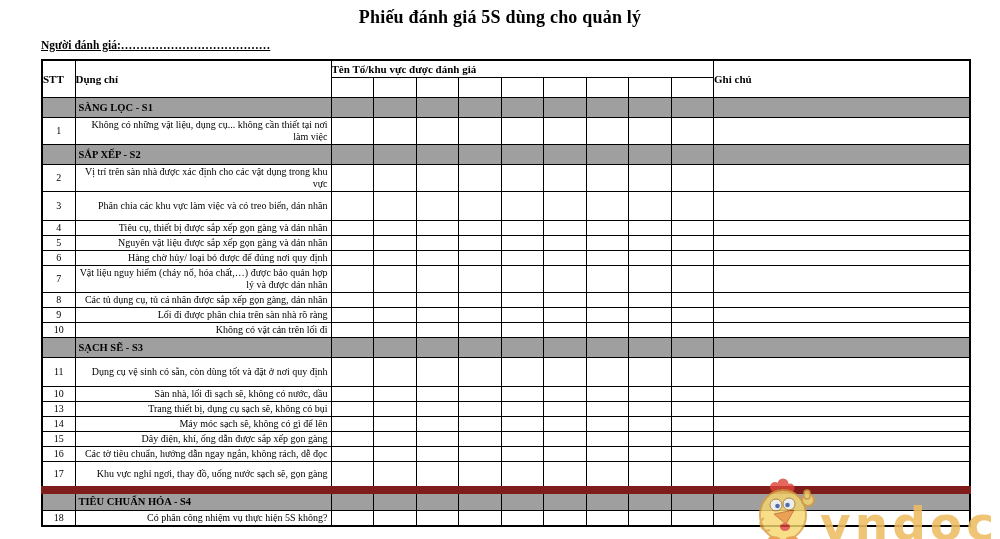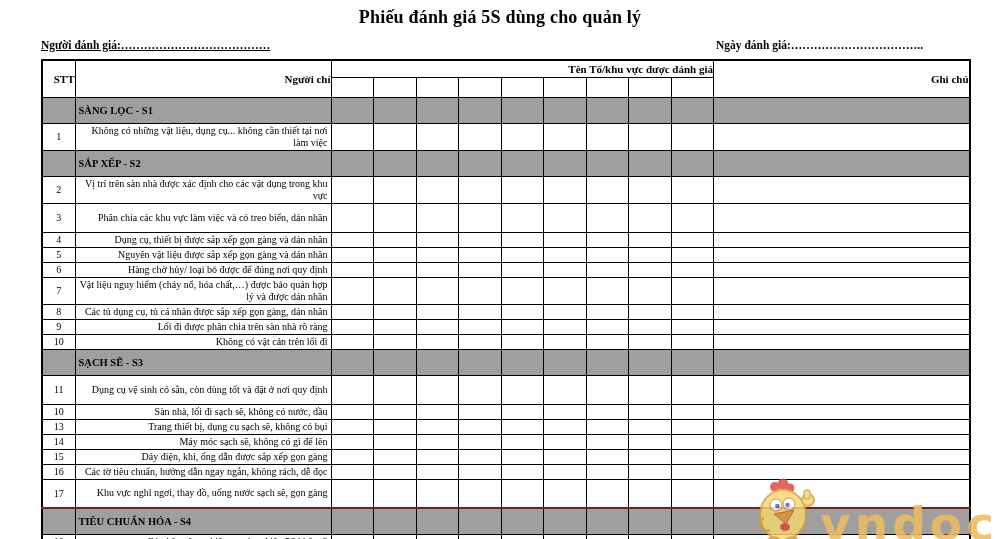--- a/index.html
+++ b/index.html
@@ -17,31 +17,31 @@
   .meta-right{position:absolute;left:716px;top:0;white-space:nowrap;}
   table.eval{
     border-collapse:collapse;table-layout:fixed;width:928px;
     margin-left:41px;margin-top:3px;border:2px solid #000;
   }
   table.eval th,table.eval td{border:1px solid #000;vertical-align:middle;overflow:hidden;}
   col.c-stt{width:33px;}
   col.c-crit{width:256px;}
   col.c-score{width:42.5px;}
   col.c-notes{width:256px;}
-  thead th{font-size:11px;font-weight:bold;text-align:right;padding:0;line-height:1.1;}
+  thead th{font-size:11px;font-weight:bold;text-align:left;padding:0;line-height:1.1;}
   tr.h1{height:17px;}
   tr.h2{height:20px;}
   tbody td{padding:0;}
   td.stt{text-align:center;font-size:10px;}
   td.crit{font-size:10px;padding:1px 3px;line-height:1.2;text-align:right;}
   tr.item{height:15px;}
   tr.item.tall{height:29px;}
-  tr.sec{height:26px;}
+  tr.sec{height:20px;}
   tr.sec td{background:var(--section-bg,#9f9f9f);}
-  tr.sec.thick-top td{border-top:2px solid #7f1d1d;margin-top:40px;}
+  tr.sec.thick-top td{border-top:8px solid #7f1d1d;margin-top:40px;}
   td.sec-label{font-weight:bold;font-size:10.5px;padding:1px 3px;}
   .watermark{
     position:absolute;right:2px;bottom:-5px;
     display:flex;align-items:flex-end;gap:2px;
     pointer-events:none;opacity:.88;z-index:5;
   }
   .wm-text{
     font-family:"DejaVu Sans","Liberation Sans",sans-serif;
     font-weight:bold;font-size:47px;line-height:.82;
     color:var(--wm-color,#edbd62);letter-spacing:4px;
@@ -50,42 +50,41 @@
 </style>
 </head>
 <body>
 
 <div class="page">
 
   <h1 class="title">Phiếu đánh giá 5S dùng cho quản lý</h1>
 
   <div class="meta">
     <div class="meta-left"><span>Người đánh giá:</span><span>…………………………………</span></div>
-    <div class="meta-right"><span>Ngày đánh giá:</span><span>……………………………..</span></div>
   </div>
 
   <table class="eval">
     <colgroup>
         <col class="c-stt">
         <col class="c-crit">
         <col class="c-score">
         <col class="c-score">
         <col class="c-score">
         <col class="c-score">
         <col class="c-score">
         <col class="c-score">
         <col class="c-score">
         <col class="c-score">
         <col class="c-score">
         <col class="c-notes">
       </colgroup>
     <thead>
       <tr class="h1">
         <th rowspan="2">STT</th>
-        <th rowspan="2">Người chí</th>
+        <th rowspan="2">Dụng chí</th>
         <th id="group-th" colspan="9">Tên Tổ/khu vực được đánh giá</th>
         <th rowspan="2">Ghi chú</th>
       </tr>
       <tr class="h2">
           <th></th>
           <th></th>
           <th></th>
           <th></th>
           <th></th>
           <th></th>
@@ -160,21 +159,21 @@
           <td class="score"></td>
           <td class="score"></td>
           <td class="score"></td>
           <td class="score"></td>
           <td class="score"></td>
           <td class="score"></td>
           <td class="notes"></td>
         </tr>
         <tr class="item">
           <td class="stt">4</td>
-          <td class="crit">Dụng cụ, thiết bị được sắp xếp gọn gàng và dán nhãn</td>
+          <td class="crit">Tiêu cụ, thiết bị được sắp xếp gọn gàng và dán nhãn</td>
           <td class="score"></td>
           <td class="score"></td>
           <td class="score"></td>
           <td class="score"></td>
           <td class="score"></td>
           <td class="score"></td>
           <td class="score"></td>
           <td class="score"></td>
           <td class="score"></td>
           <td class="notes"></td>

